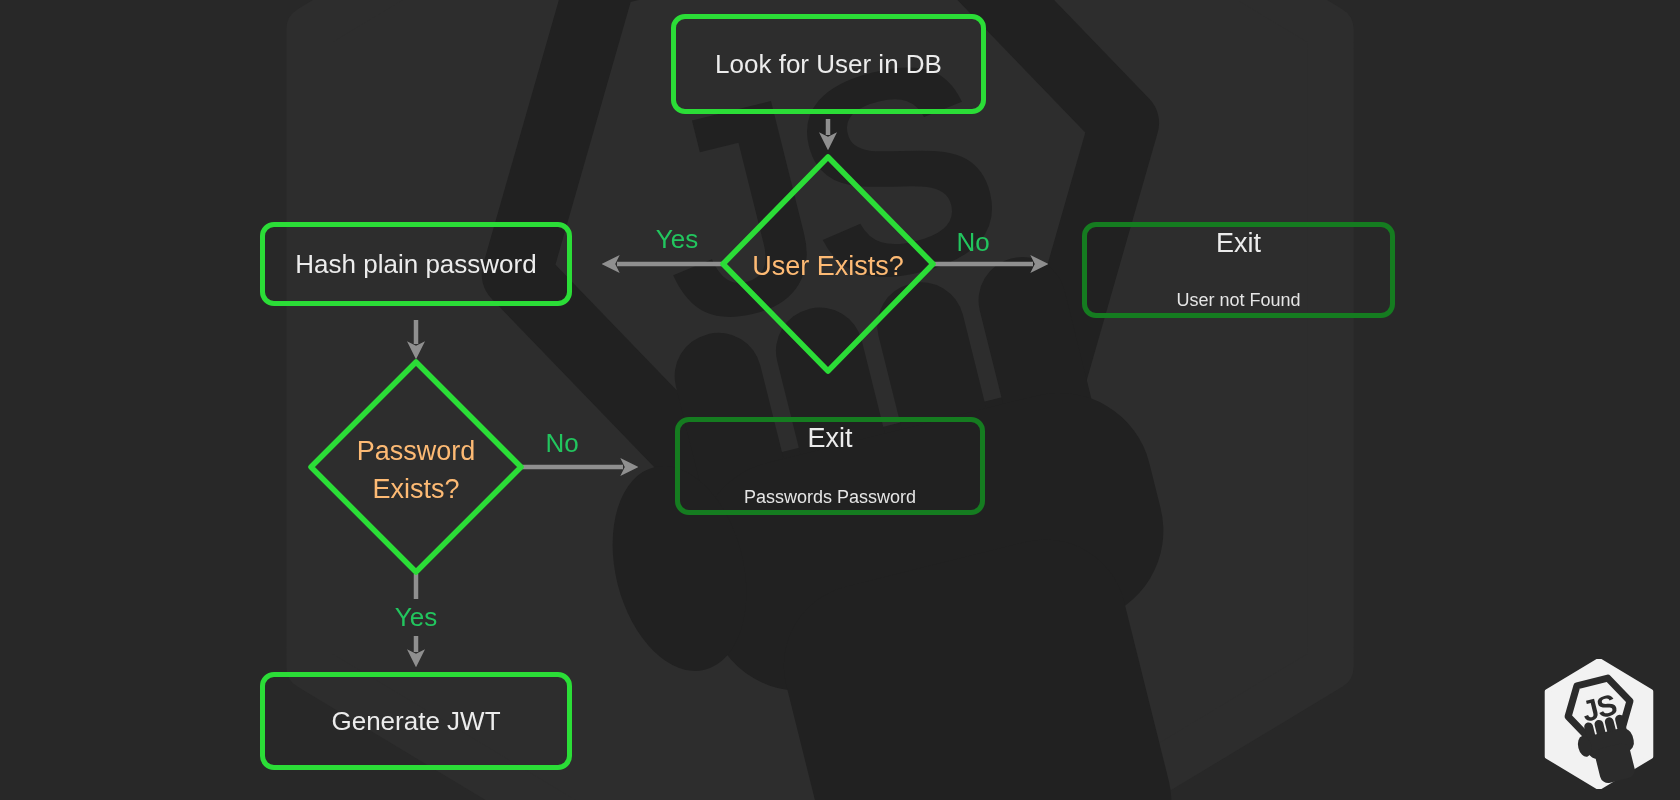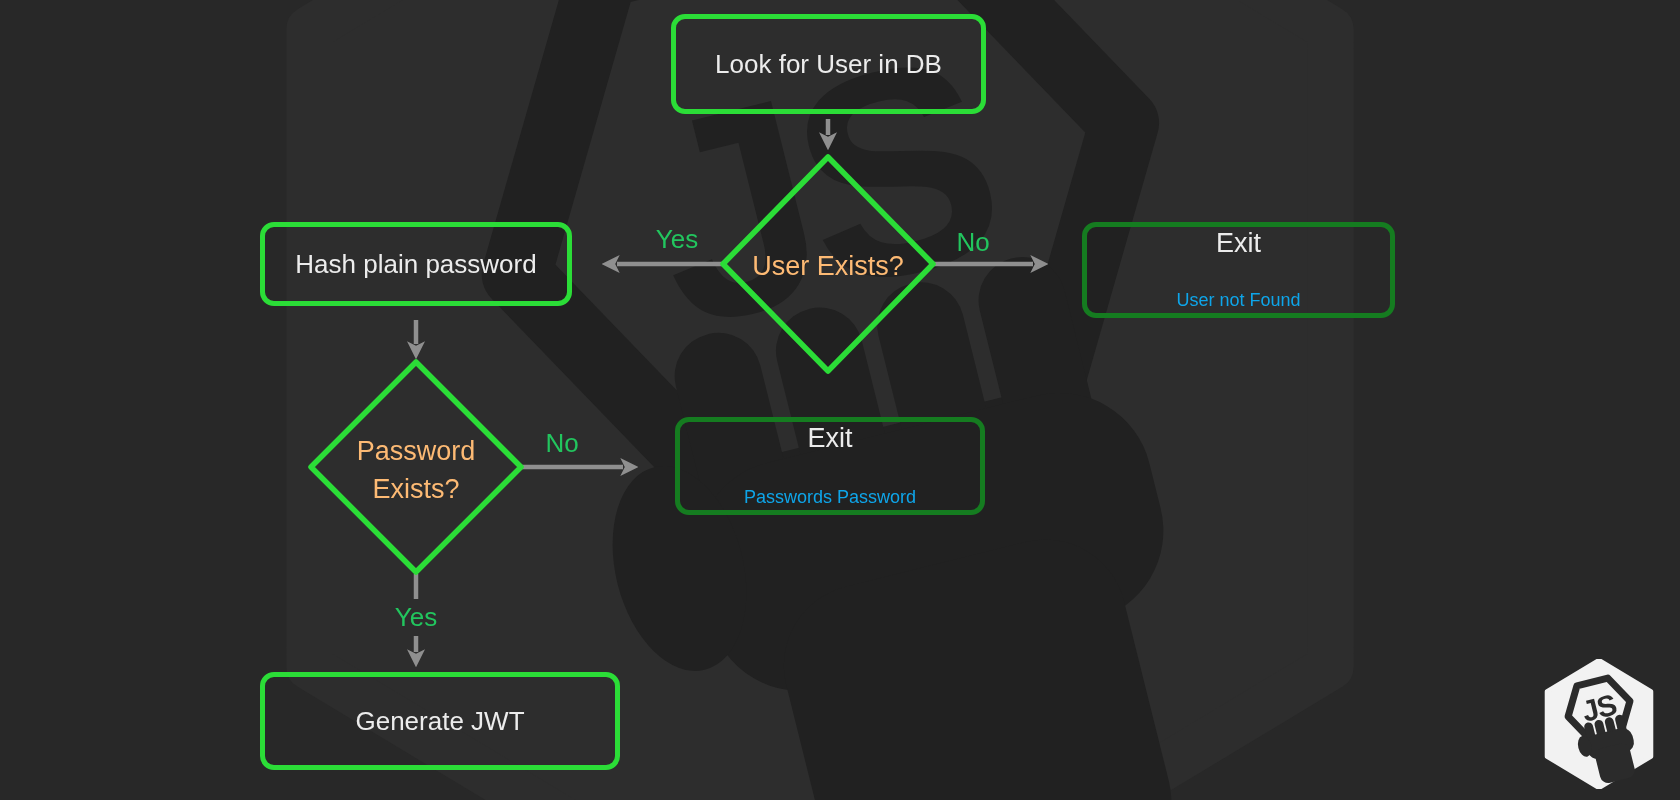--- a/index.html
+++ b/index.html
@@ -14,21 +14,21 @@
   
   .node {
     position:absolute; box-sizing:border-box;
     border:5px solid #2bdd37; border-radius:14px;
     display:flex; flex-direction:column; align-items:center; justify-content:center;
     color:#ececec; text-align:center; background:transparent;
   }
   .node.dark { border-color:#157c20;justify-content:space-between; }
   .node .label { font-size:26px; }
   .node .title { font-size:27px; line-height:32px; }
-  .node .subtitle { font-size:18px; line-height:26px; color:#0ea5e9;margin-top:23px; }
+  .node .subtitle { font-size:18px; line-height:26px; color:#e5e5e5;margin-top:23px; }
 
   .diamond-label {
     position:absolute; transform:translate(-50%,-50%);
     color:#fdba74; font-size:27px; line-height:38px;
     text-align:center; white-space:nowrap;
   }
   .edge-label {
     position:absolute; transform:translate(-50%,-50%);
     color:#22c55e; font-size:26px; white-space:nowrap;
   }
@@ -89,21 +89,21 @@
   <div class="node dark" style="left:1082px; top:222px; width:313px; height:96px;">
     <div class="title">Exit</div>
     <div class="subtitle">User not Found</div>
   </div>
 
   <div class="node dark" style="left:675px; top:417px; width:310px; height:98px;">
     <div class="title">Exit</div>
     <div class="subtitle">Passwords Password</div>
   </div>
 
-  <div class="node" style="left:260px; top:672px; width:360px; height:98px;">
+  <div class="node" style="left:260px; top:672px; width:312px; height:98px;">
     <div class="label">Generate JWT</div>
   </div>
 
   <div class="diamond-label" style="left:828px; top:266px;">
     <span>User Exists?</span>
   </div>
   <div class="diamond-label" style="left:416px; top:470px;">
     <div>Password</div>
     <div>Exists?</div>
   </div>

